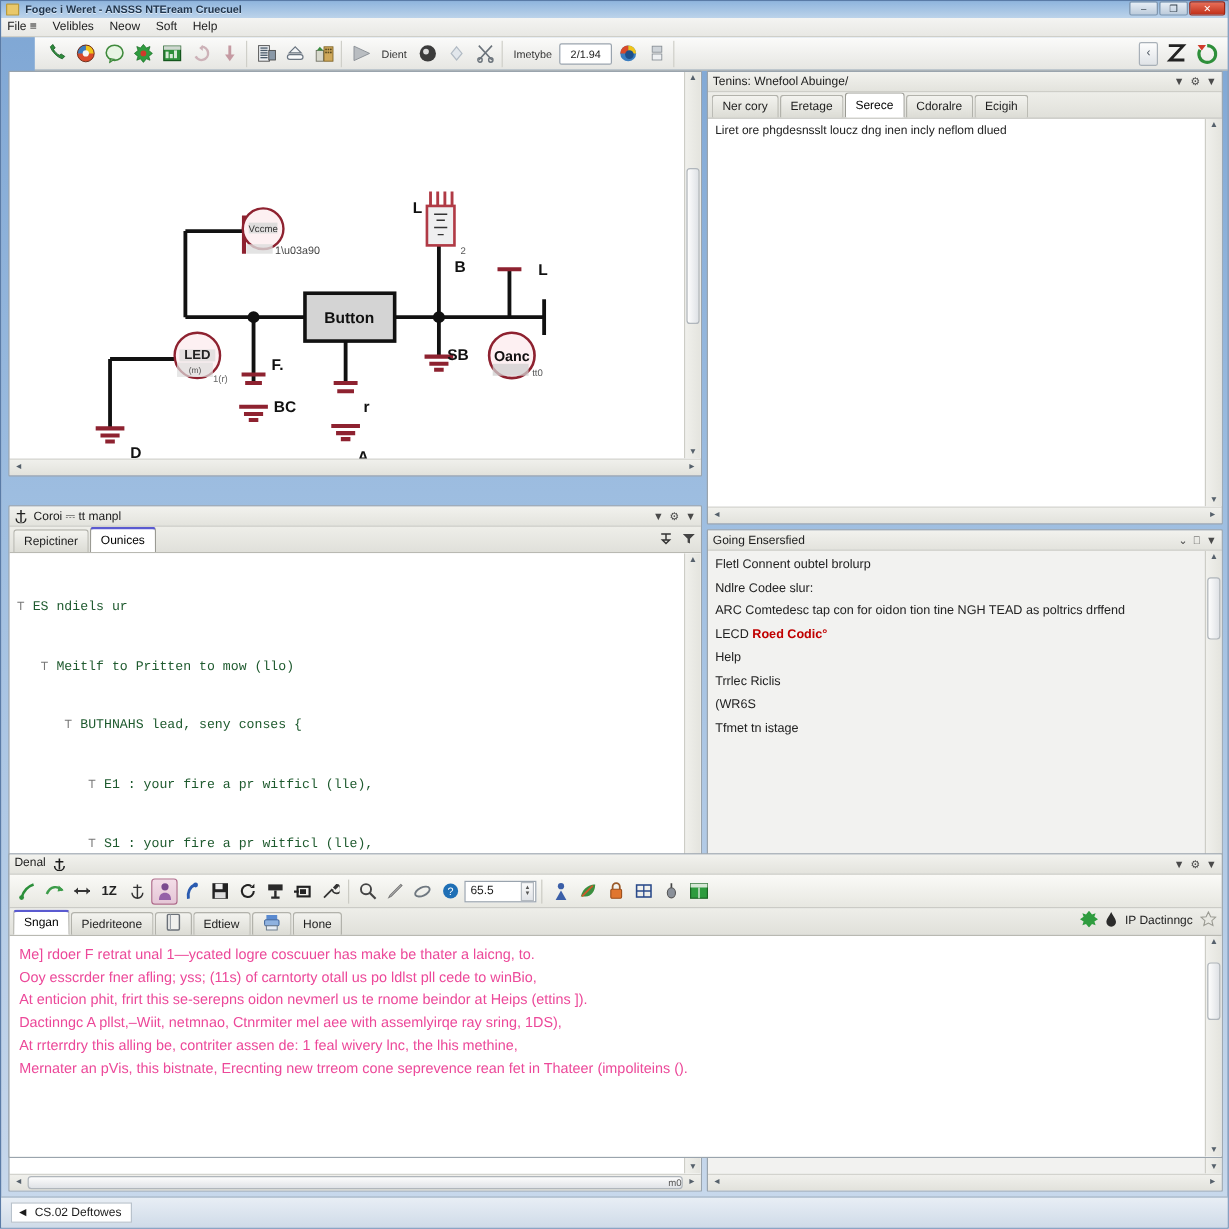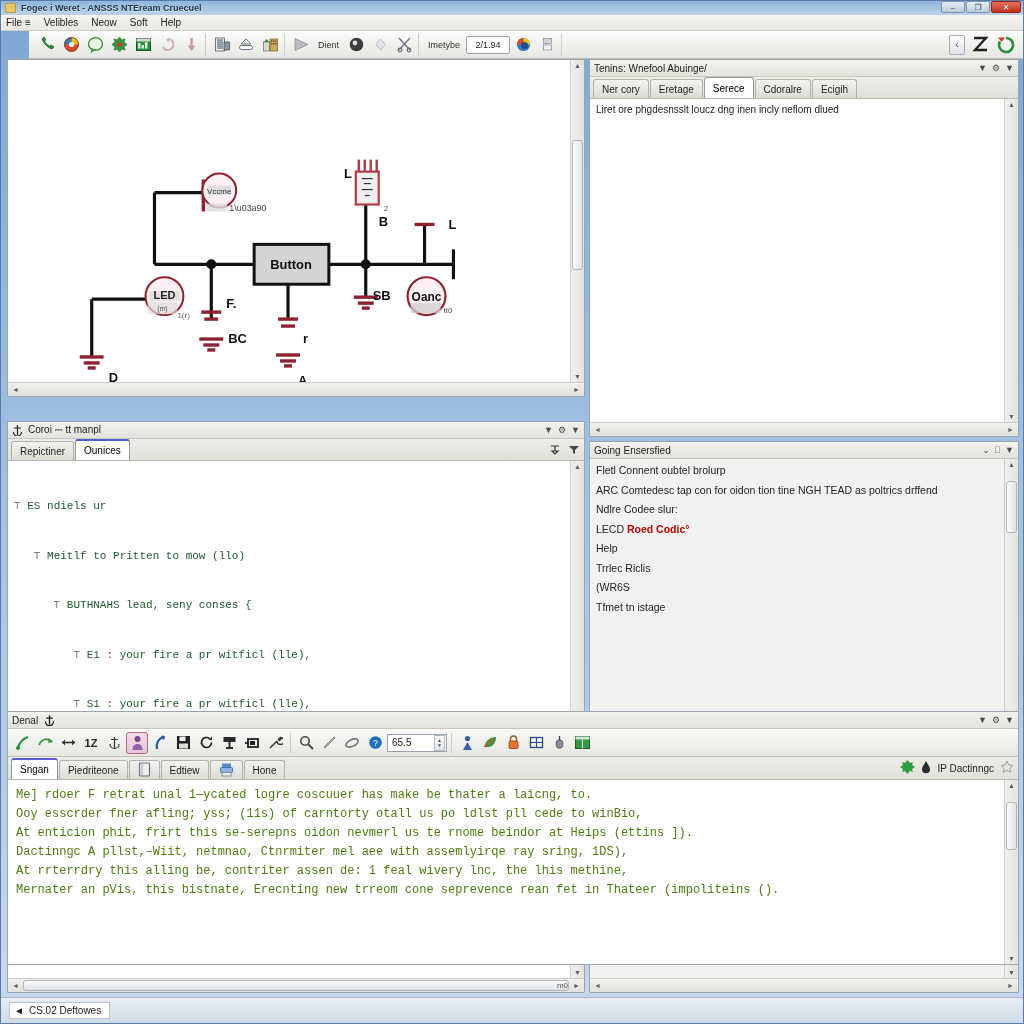--- a/index.html
+++ b/index.html
@@ -112,22 +112,22 @@
     padding:0 3px; gap:1px; flex:0 0 auto; }
   .ed-sep { width:1px; height:20px; background:#cbcbc4; margin:0 3px; }
   .ed-num { width:60px; height:18px; background:#fff; border:1px solid #9aa4ae;
     display:flex; align-items:center; padding-left:4px; font-size:10px;
     color:#222; filter:blur(.3px); position:relative; }
   .spin { position:absolute; right:1px; top:0px; width:11px; height:16px;
     border:1px solid #b4bac0; background:linear-gradient(180deg,#fafafa,#e1e4e8);
     display:flex; flex-direction:column; align-items:center; justify-content:center;
     font-size:5px; color:#555; line-height:5px; }
   .big-ta { flex:1; background:#fff; position:relative; overflow:hidden; }
-  .big-line { font-family:Liberation Mono, monospace; font-size:12px;
-    line-height:19px; color:#4d7c0f; filter:blur(.3px); white-space:pre; }
+  .big-line { font-family:Liberation Sans, sans-serif; font-size:12px;
+    line-height:19px; color:#ec4899; filter:blur(.3px); white-space:pre; }
   .status-text { font-size:10px; color:#222; filter:blur(.3px); }
 
   
   .appstatus { position:absolute; left:0; right:0; bottom:0; height:26px;
     background:linear-gradient(180deg,#e8eef5,#cfdbe8);
     border-top:1px solid #a8b6c6; display:flex; align-items:center; padding-left:8px; gap:6px; }
   .status-chip { background:#fff; border:1px solid #b8c2cc; padding:2px 8px 2px 4px;
     font-size:10px; color:#1b1b1b; filter:blur(.3px); display:flex; align-items:center; gap:5px;}
 
   
@@ -519,22 +519,22 @@
           <div class="panel-title">Going  Ensersfied</div>
           <div class="phbtns">
             <span class="phb">⌄</span>
             <span class="phb">⎕</span>
             <span class="phb">▼</span>
           </div>
         </div>
         <div class="ta" style="background:#f2f2f0;">
           <div class="ta-inner" style="padding:2px 6px;">
             <div class="console-line">Fletl Connent oubtel brolurp</div>
+            <div class="console-line">Ndlre Codee slur:</div>
             <div class="console-line">ARC Comtedesc tap con for oidon tion tine NGH TEAD as poltrics drffend</div>
-            <div class="console-line">Ndlre Codee slur:</div>
             <div class="console-line"><span>LECD </span><span class="red">Roed Codic°</span></div>
             <div class="console-line">Help</div>
             <div class="console-line">Trrlec Riclis</div>
             <div class="console-line">(WR6S</div>
             <div class="console-line">Tfmet tn istage</div>
           </div>
           <div class="vscroll">
             <div class="sarrow" style="margin-top:2px;">▲</div>
             <div class="vthumb" style="top:22px;height:52px;"></div>
             <div class="sarrow" style="margin-bottom:2px;">▼</div>
@@ -542,21 +542,21 @@
         </div>
         <div class="hscroll">
           <div class="sarrow">◄</div>
           <div class="sarrow">►</div>
         </div>
       </div>
     </div>
 
     <div class="panel bottom-panel">
       <div class="panel-head">
-        <div class="panel-title" style="display:flex;align-items:center;gap:6px;">
+        <div class="panel-title" style="display:flex;gap:6px;">
           <span>Denal</span>
           <span style="display:inline-flex;">
             <svg width="11" height="12" viewBox="0 0 11 12">
                 <path d="M5.5 1.5v9M2.2 4.2h6.6M1.5 7.6a4 4 0 0 0 8 0" stroke="#1b1b1b" stroke-width="1.3" fill="none"></path>
               </svg>
           </span>
         </div>
         <div class="phbtns">
           <span class="phb">▼</span>
           <span class="phb">⚙</span>

